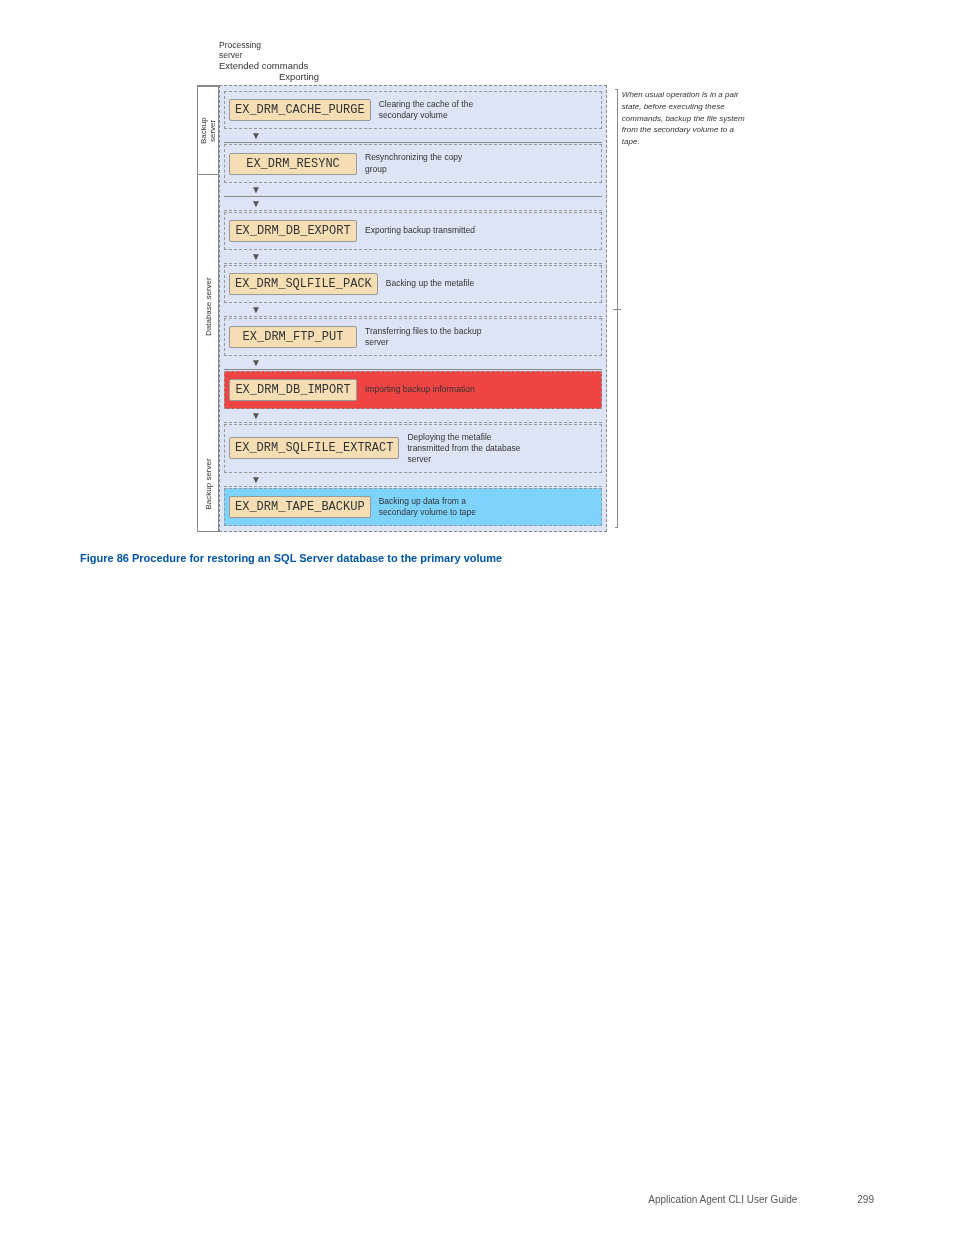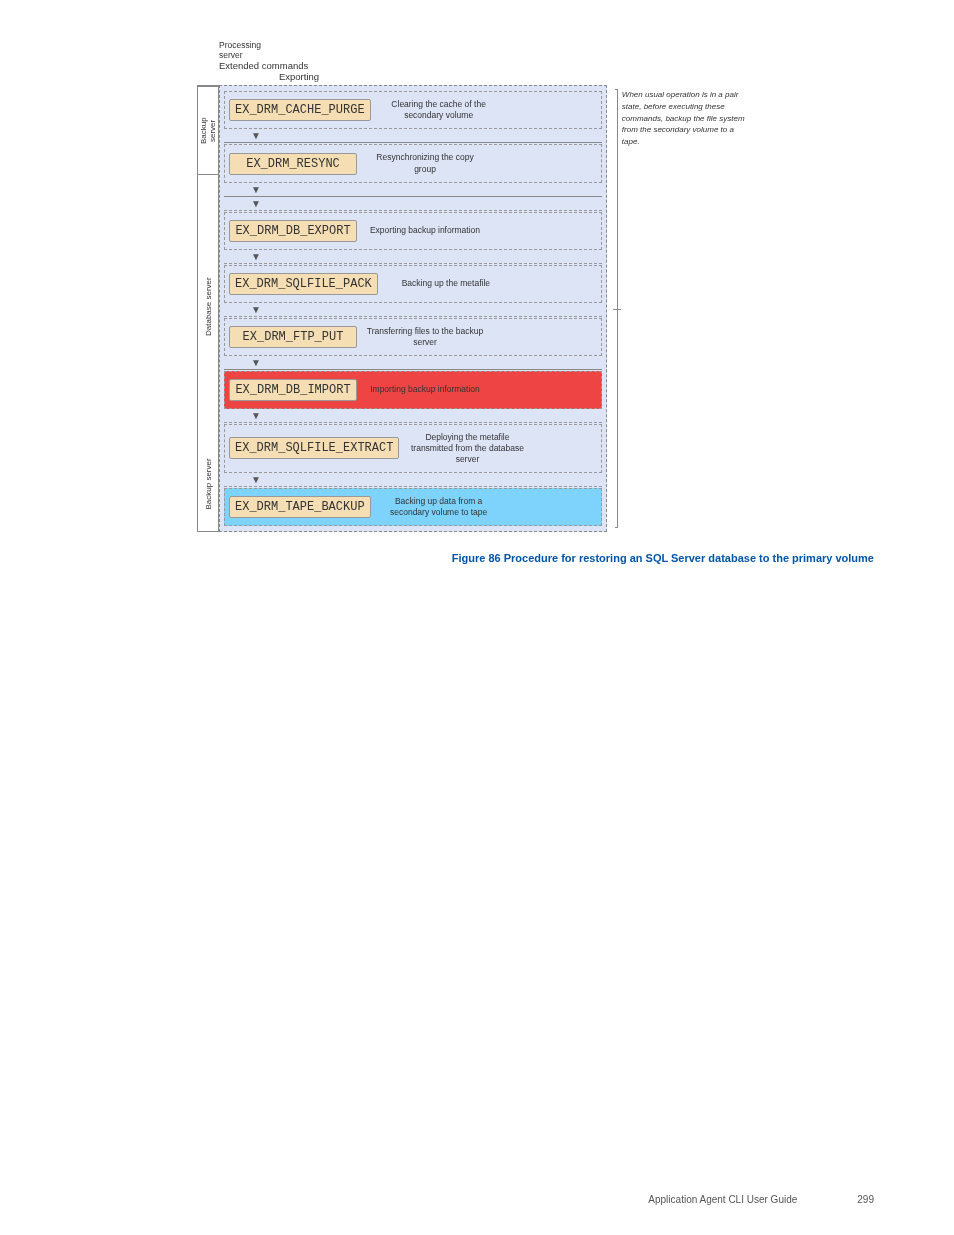--- a/index.html
+++ b/index.html
@@ -22,21 +22,21 @@
       display: flex;
       justify-content: center;
       margin-bottom: 20px;
     }
 
     
     .figure-caption {
       color: #0055aa;
       font-size: 11px;
       font-weight: bold;
-      text-align: right;
+      text-align: left;
       margin-top: 14px;
       margin-bottom: 30px;
     }
 
     
     .page-footer {
       position: absolute;
       bottom: 30px;
       left: 0;
       right: 0;
@@ -75,21 +75,20 @@
       font-family: 'Courier New', monospace;
       white-space: nowrap;
       min-width: 128px;
       text-align: center;
     }
 
     .cmd-lbl {
       font-size: 8.5px;
       margin-left: 8px;
       width: 120px;
-      text-align: center;
       line-height: 1.3;
       color: #333;
     }
 
     .arrow-wrap {
       display: flex;
       align-items: center;
       margin: 1px 0;
     }
 
@@ -158,21 +157,21 @@
           <div class="arrow-wrap" style="margin:1px 0;">
             <div style="width:64px; display:flex; justify-content:center;">
               <span class="down-arrow">▼</span>
             </div>
           </div>
           <div style="border-top:1px dashed #999; margin:1px 0;"></div>
 
           <div style="border:1px dashed #999; padding:4px; margin-bottom:0; background:#dde4f5;">
             <div class="cmd-entry">
               <div class="cmd-btn">EX_DRM_DB_EXPORT</div>
-              <div class="cmd-lbl">Exporting backup information</div>
+              <div class="cmd-lbl">Exporting backup transmitted</div>
             </div>
           </div>
 
           <div class="arrow-wrap" style="margin:1px 0;">
             <div style="width:64px; display:flex; justify-content:center;">
               <span class="down-arrow">▼</span>
             </div>
           </div>
           <div style="border-top:1px dashed #999; margin:1px 0;"></div>
 

